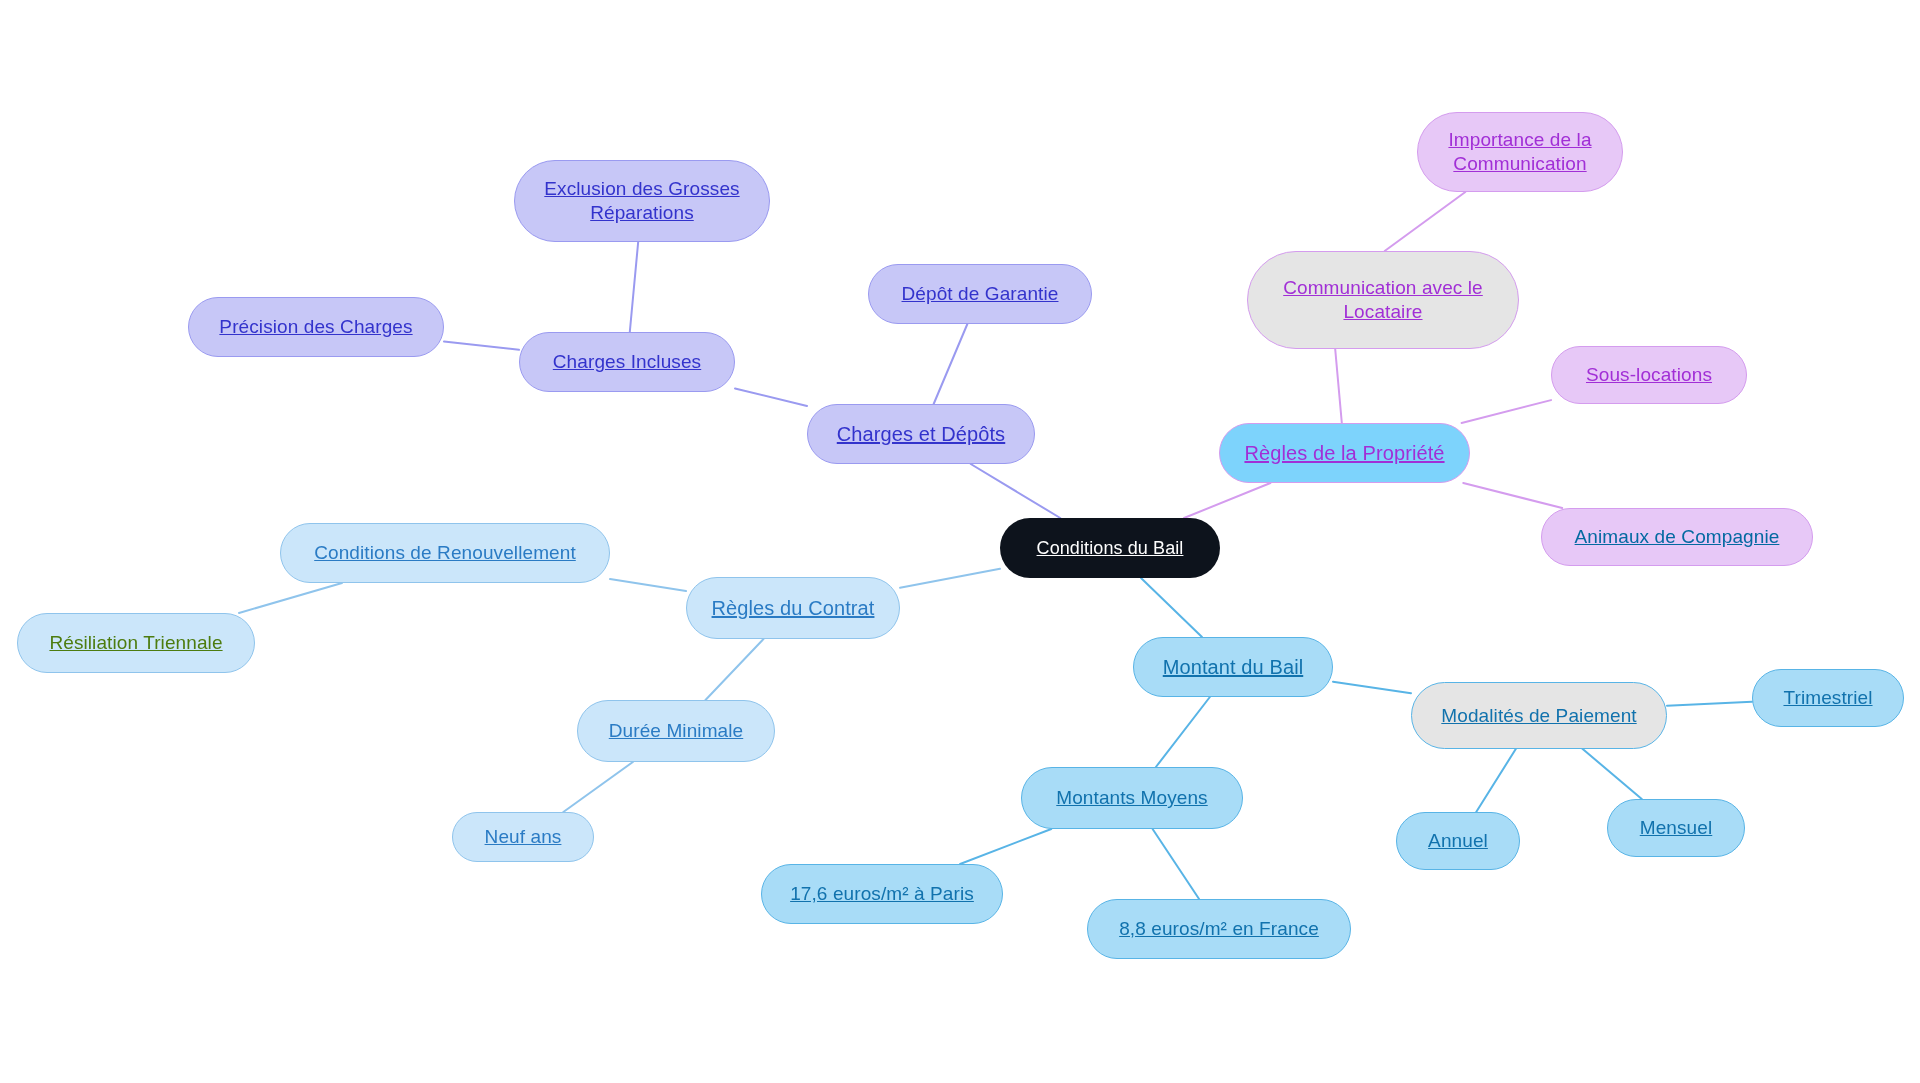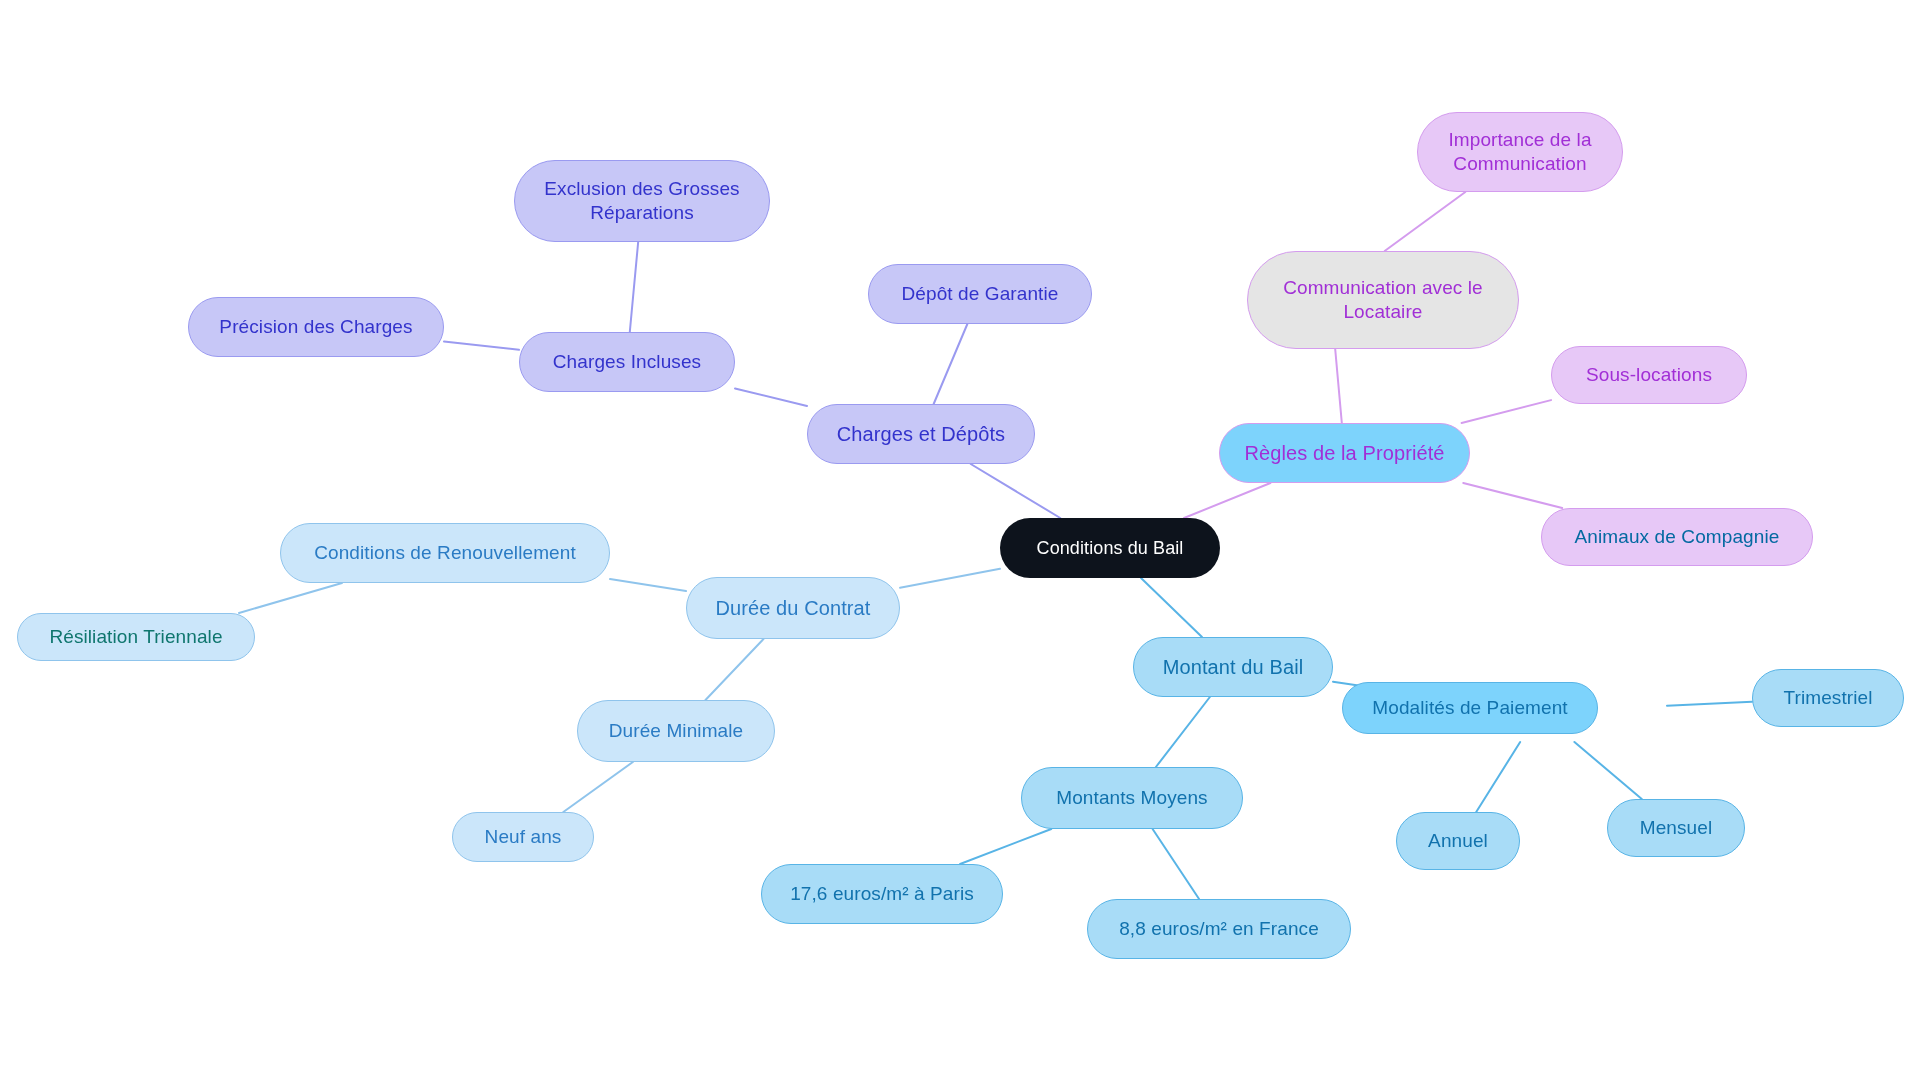--- a/index.html
+++ b/index.html
@@ -32,20 +32,21 @@
     align-items: center;
     justify-content: center;
     text-align: center;
     border-radius: 999px;
     border-style: solid;
     border-width: 1.5px;
     line-height: 1.25;
     padding: 6px 14px;
     white-space: pre-line;
     letter-spacing: 0.1px;
+    text-decoration: underline;
   }
   .node.root {
     border-radius: 34px;
     border-width: 0;
     color: #ffffff;
     background: #0d131c;
     font-size: 18px;
   }
   .node.lvl1 { font-size: 20px; }
   .node.lvl2 { font-size: 19px; }
@@ -92,23 +93,23 @@
       <div class="node lvl2" style="left: 1247px; top: 251px; width: 272px; height: 98px; background: #e5e5e5; border-color: rgb(212, 156, 238); color: rgb(161, 47, 214);">Communication avec le
 Locataire</div>
       <div class="node lvl3" style="left: 1417px; top: 112px; width: 206px; height: 80px; background: rgb(231, 200, 247); border-color: rgb(212, 156, 238); color: rgb(161, 47, 214);">Importance de la
 Communication</div>
       <div class="node lvl2" style="left: 1551px; top: 346px; width: 196px; height: 58px; background: rgb(231, 200, 247); border-color: rgb(212, 156, 238); color: rgb(161, 47, 214);">Sous-locations</div>
       <div class="node lvl2" style="left: 1541px; top: 508px; width: 272px; height: 58px; background: rgb(231, 200, 247); border-color: rgb(212, 156, 238); color: #0369a1;">Animaux de Compagnie</div>
       <div class="node lvl1" style="left: 1133px; top: 637px; width: 200px; height: 60px; background: rgb(168, 220, 247); border-color: rgb(88, 180, 230); color: rgb(17, 114, 173);">Montant du Bail</div>
       <div class="node lvl2" style="left: 1021px; top: 767px; width: 222px; height: 62px; background: rgb(168, 220, 247); border-color: rgb(88, 180, 230); color: rgb(17, 114, 173);">Montants Moyens</div>
       <div class="node lvl3" style="left: 761px; top: 864px; width: 242px; height: 60px; background: rgb(168, 220, 247); border-color: rgb(88, 180, 230); color: rgb(17, 114, 173);">17,6 euros/m² à Paris</div>
       <div class="node lvl3" style="left: 1087px; top: 899px; width: 264px; height: 60px; background: rgb(168, 220, 247); border-color: rgb(88, 180, 230); color: rgb(17, 114, 173);">8,8 euros/m² en France</div>
-      <div class="node lvl2" style="left: 1342px; top: 682px; width: 256px; height: 52px; background: #7dd3fc; border-color: rgb(88, 180, 230); color: rgb(17, 114, 173);">Modalités de Paiement</div>
+      <div class="node lvl2" style="left: 1411px; top: 682px; width: 256px; height: 67px; background: #e5e5e5; border-color: rgb(88, 180, 230); color: rgb(17, 114, 173);">Modalités de Paiement</div>
       <div class="node lvl3" style="left: 1752px; top: 669px; width: 152px; height: 58px; background: rgb(168, 220, 247); border-color: rgb(88, 180, 230); color: rgb(17, 114, 173);">Trimestriel</div>
       <div class="node lvl3" style="left: 1396px; top: 812px; width: 124px; height: 58px; background: rgb(168, 220, 247); border-color: rgb(88, 180, 230); color: rgb(17, 114, 173);">Annuel</div>
       <div class="node lvl3" style="left: 1607px; top: 799px; width: 138px; height: 58px; background: rgb(168, 220, 247); border-color: rgb(88, 180, 230); color: rgb(17, 114, 173);">Mensuel</div>
-      <div class="node lvl1" style="left: 686px; top: 577px; width: 214px; height: 62px; background: rgb(203, 230, 250); border-color: rgb(143, 196, 236); color: rgb(42, 123, 196);">Durée du Contrat</div>
+      <div class="node lvl1" style="left: 686px; top: 577px; width: 214px; height: 62px; background: rgb(203, 230, 250); border-color: rgb(143, 196, 236); color: rgb(42, 123, 196);">Règles du Contrat</div>
       <div class="node lvl2" style="left: 280px; top: 523px; width: 330px; height: 60px; background: rgb(203, 230, 250); border-color: rgb(143, 196, 236); color: rgb(42, 123, 196); text-align: center;">Conditions de Renouvellement</div>
-      <div class="node lvl3" style="left: 17px; top: 613px; width: 238px; height: 48px; background: rgb(203, 230, 250); border-color: rgb(143, 196, 236); color: #0f766e;">Résiliation Triennale</div>
+      <div class="node lvl3" style="left: 17px; top: 613px; width: 238px; height: 60px; background: rgb(203, 230, 250); border-color: rgb(143, 196, 236); color: #4d7c0f;">Résiliation Triennale</div>
       <div class="node lvl2" style="left: 577px; top: 700px; width: 198px; height: 62px; background: rgb(203, 230, 250); border-color: rgb(143, 196, 236); color: rgb(42, 123, 196);">Durée Minimale</div>
       <div class="node lvl3" style="left: 452px; top: 812px; width: 142px; height: 50px; background: rgb(203, 230, 250); border-color: rgb(143, 196, 236); color: rgb(42, 123, 196);">Neuf ans</div>
     </div>
 </div>
 
 </body></html>

